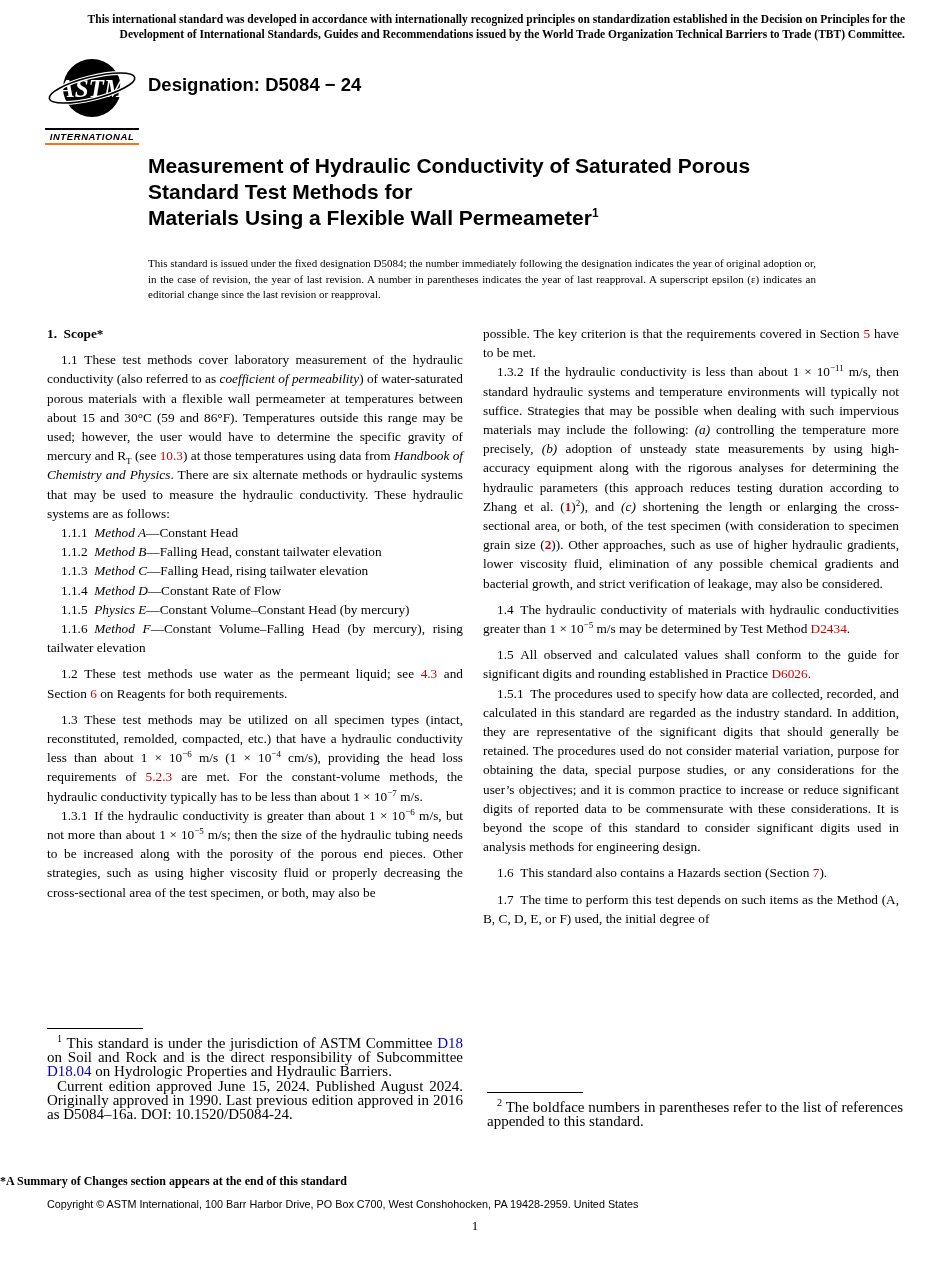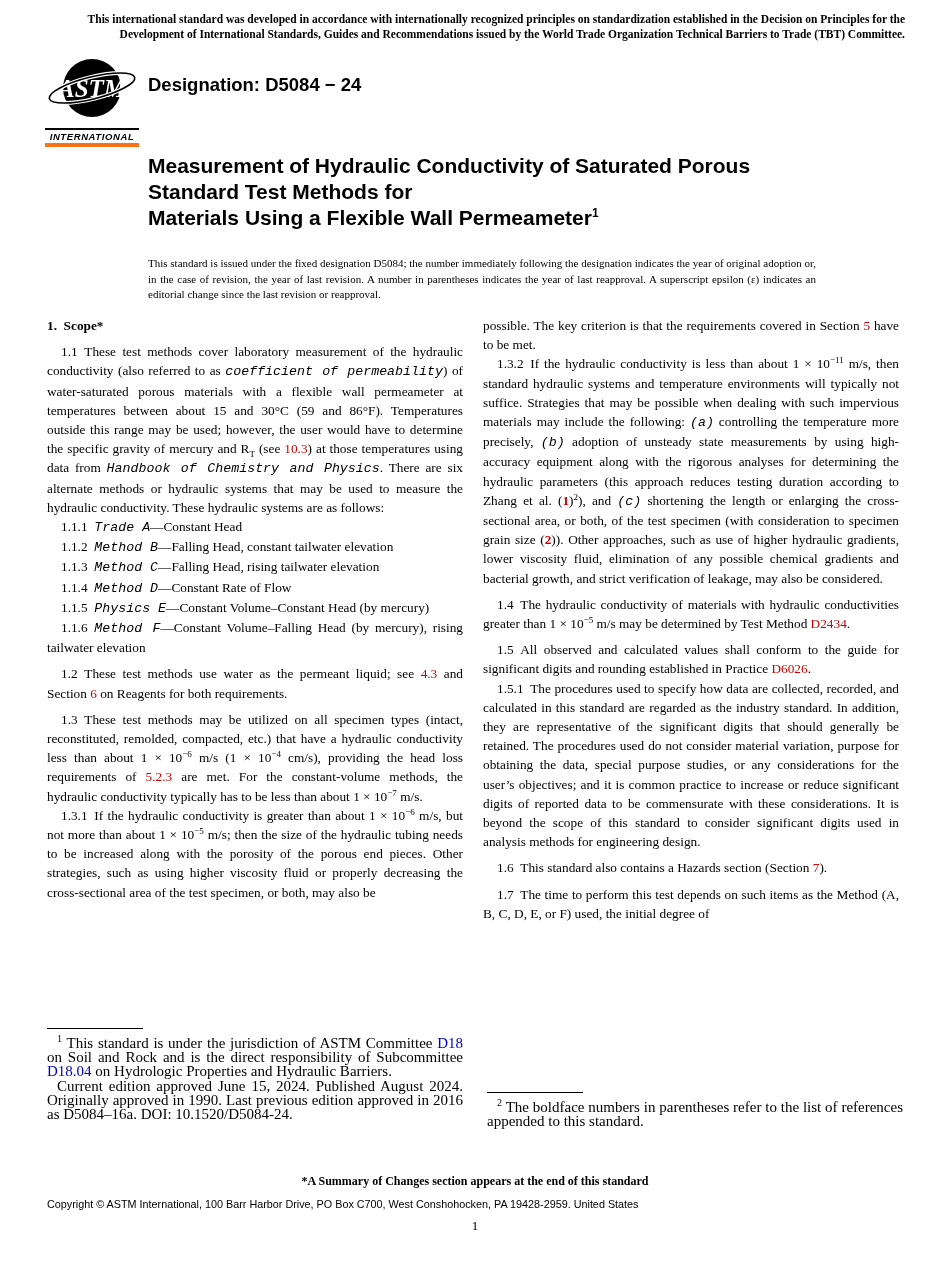--- a/index.html
+++ b/index.html
@@ -6,60 +6,60 @@
   body{
     width:950px;height:1272px;background:#ffffff;color:#000;
     font-family:"Liberation Serif",serif;position:relative;overflow:hidden;
   }
   .notice{
     position:absolute;top:12px;left:45px;width:860px;text-align:right;
     font-weight:bold;font-size:11.5px;line-height:15px;
   }
   .logo{position:absolute;left:45px;top:54px;width:94px;}
   .logo-intl{
-    border-top:2px solid #000;border-bottom:4px solid #f97316;
+    border-top:2px solid #000;border-bottom:2px solid #f97316;
     font-family:"Liberation Sans",sans-serif;font-weight:bold;font-style:italic;
     font-size:9.5px;letter-spacing:0.6px;text-align:center;padding:1px 0;margin-top:-2px;
   }
   .designation{
     position:absolute;left:148px;top:74px;
     font-family:"Liberation Sans",sans-serif;font-weight:bold;font-size:18.5px;
   }
   .title-block{
     position:absolute;left:148px;top:153px;width:700px;
     font-family:"Liberation Sans",sans-serif;font-weight:bold;
     font-size:21px;line-height:26px;
   }
   .title-block sup{font-size:12px;}
   .issued-note{
     position:absolute;left:148px;top:256px;width:668px;
     font-size:11px;line-height:15.5px;text-align:justify;
   }
   .columns{
-    position:absolute;left:47px;top:316px;width:856px;
+    position:absolute;left:47px;top:324px;width:856px;
     display:flex;gap:20px;
   }
   .col{width:416px;font-size:13.3px;line-height:19.2px;text-align:justify;}
   .col-heading{font-weight:bold;margin-bottom:7px;}
   .para{text-indent:14px;}
   .para.gap{margin-top:7px;}
   .para.noindent{text-indent:0;}
   .fn{position:absolute;width:416px;font-size:15px;line-height:14.2px;text-align:justify;}
   .fn-left{left:47px;top:1028px;}
   .fn-right{left:487px;top:1092px;}
   .fn-rule{width:96px;border-top:1.5px solid #000;margin-bottom:7px;}
   .fn-para{text-indent:10px;}
-  .it{font-style:italic;font-family:Liberation Mono, monospace;}
+  .it{font-style:italic;}
   .bd{font-weight:bold;}
   .red{color:var(--link-red,#cc0000);}
   .blue{color:var(--link-blue,#0000cc);}
   sup{font-size:68%;line-height:0;}
   sub{font-size:68%;line-height:0;}
   .summary-line{
-    position:absolute;top:1174px;left:0;width:950px;text-align:center;
+    position:absolute;top:1174px;left:0;width:950px;text-align:left;
     font-weight:bold;font-size:12px;
   }
   .copyright{
     position:absolute;top:1198px;left:47px;width:860px;
     font-family:"Liberation Sans",sans-serif;font-size:10.8px;
   }
   .page-number{
     position:absolute;top:1218px;left:0;width:950px;text-align:center;font-size:13px;
   }
 </style>
@@ -85,21 +85,21 @@
   <div>Standard Test Methods for</div>
   <div><span>Materials Using a Flexible Wall Permeameter</span><sup>1</sup></div>
 </div>
 
 <div class="issued-note">This standard is issued under the fixed designation D5084; the number immediately following the designation indicates the year of original adoption or, in the case of revision, the year of last revision. A number in parentheses indicates the year of last reapproval. A superscript epsilon (ε) indicates an editorial change since the last revision or reapproval.</div>
 
 <div class="columns">
   <div class="col" id="col-left">
       <div class="col-heading"><span class="">1. Scope*</span></div>
       <div class="para gap"><span class="">1.1 These test methods cover laboratory measurement of the hydraulic conductivity (also referred to as </span><span class="it">coefficient of permeability</span><span class="">) of water-saturated porous materials with a flexible wall permeameter at temperatures between about 15 and 30°C (59 and 86°F). Temperatures outside this range may be used; however, the user would have to determine the specific gravity of mercury and R</span><sub class="">T</sub><span class=""> (see </span><span class="red">10.3</span><span class="">) at those temperatures using data from </span><span class="it">Handbook of Chemistry and Physics</span><span class="">. There are six alternate methods or hydraulic systems that may be used to measure the hydraulic conductivity. These hydraulic systems are as follows:</span></div>
-      <div class="para"><span class="">1.1.1 </span><span class="it">Trade A</span><span class="">—Constant Head</span></div>
+      <div class="para"><span class="">1.1.1 </span><span class="it">Method A</span><span class="">—Constant Head</span></div>
       <div class="para"><span class="">1.1.2 </span><span class="it">Method B</span><span class="">—Falling Head, constant tailwater elevation</span></div>
       <div class="para"><span class="">1.1.3 </span><span class="it">Method C</span><span class="">—Falling Head, rising tailwater elevation</span></div>
       <div class="para"><span class="">1.1.4 </span><span class="it">Method D</span><span class="">—Constant Rate of Flow</span></div>
       <div class="para"><span class="">1.1.5 </span><span class="it">Physics E</span><span class="">—Constant Volume–Constant Head (by mercury)</span></div>
       <div class="para"><span class="">1.1.6 </span><span class="it">Method F</span><span class="">—Constant Volume–Falling Head (by mercury), rising tailwater elevation</span></div>
       <div class="para gap"><span class="">1.2 These test methods use water as the permeant liquid; see </span><span class="red">4.3</span><span class=""> and Section </span><span class="red">6</span><span class=""> on Reagents for both requirements.</span></div>
       <div class="para gap"><span class="">1.3 These test methods may be utilized on all specimen types (intact, reconstituted, remolded, compacted, etc.) that have a hydraulic conductivity less than about 1 × 10</span><sup class="">−6</sup><span class=""> m/s (1 × 10</span><sup class="">−4</sup><span class=""> cm/s), providing the head loss requirements of </span><span class="red">5.2.3</span><span class=""> are met. For the constant-volume methods, the hydraulic conductivity typically has to be less than about 1 × 10</span><sup class="">−7</sup><span class=""> m/s.</span></div>
       <div class="para"><span class="">1.3.1 If the hydraulic conductivity is greater than about 1 × 10</span><sup class="">−6</sup><span class=""> m/s, but not more than about 1 × 10</span><sup class="">−5</sup><span class=""> m/s; then the size of the hydraulic tubing needs to be increased along with the porosity of the porous end pieces. Other strategies, such as using higher viscosity fluid or properly decreasing the cross-sectional area of the test specimen, or both, may also be</span></div>
     </div>
   <div class="col" id="col-right">

